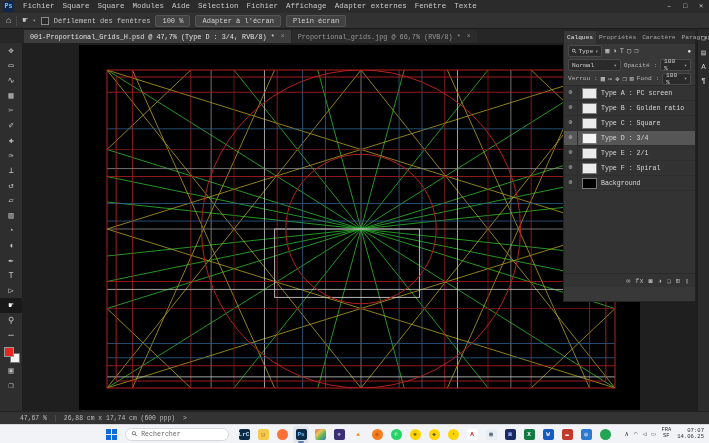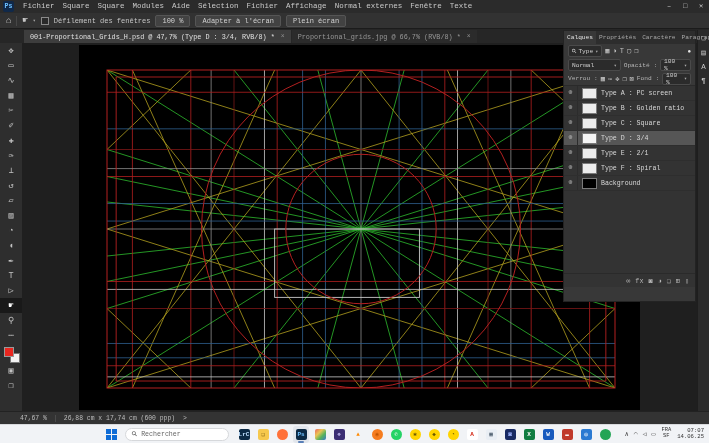--- a/index.html
+++ b/index.html
@@ -117,21 +117,21 @@
     <div id="ps-logo">Ps</div>
     <div id="menu-bar" style="display:flex;">
         <span class="menu-item">Fichier</span>
         <span class="menu-item">Square</span>
         <span class="menu-item">Square</span>
         <span class="menu-item">Modules</span>
         <span class="menu-item">Aide</span>
         <span class="menu-item">Sélection</span>
         <span class="menu-item">Fichier</span>
         <span class="menu-item">Affichage</span>
-        <span class="menu-item">Normal externes</span>
+        <span class="menu-item">Adapter externes</span>
         <span class="menu-item">Fenêtre</span>
         <span class="menu-item">Texte</span>
       </div>
     <div id="win-controls">
       <span class="winbtn">–</span>
       <span class="winbtn">□</span>
       <span class="winbtn">✕</span>
     </div>
   </div>
 

